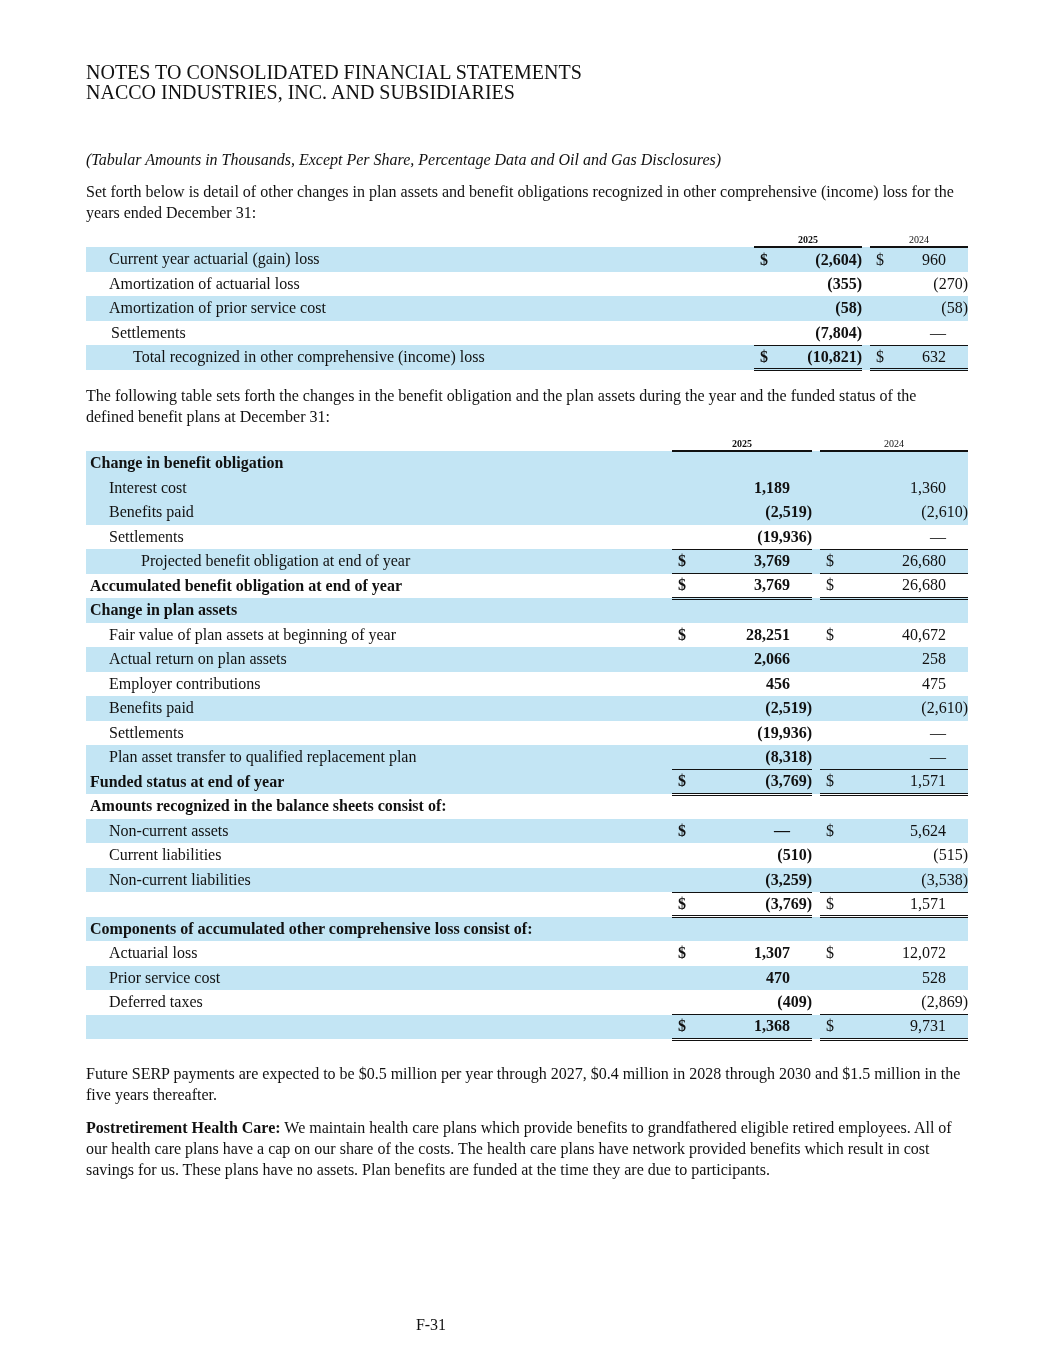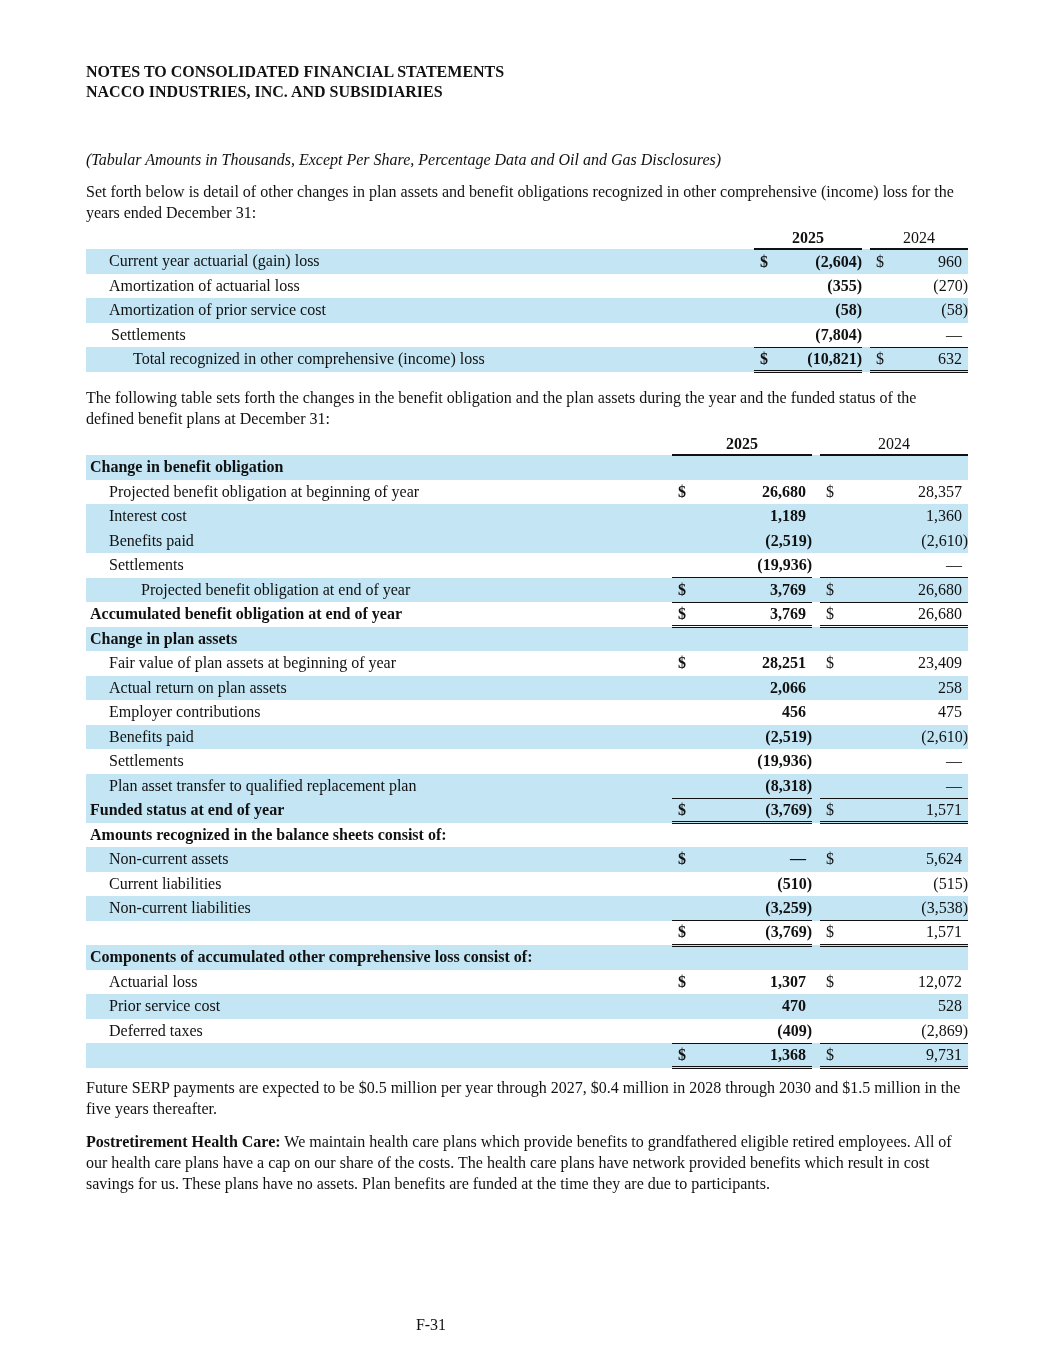--- a/index.html
+++ b/index.html
@@ -4,42 +4,42 @@
 <style>
   * { box-sizing: border-box; margin: 0; padding: 0; }
   html, body { width: 1055px; height: 1365px; background: #ffffff; }
   body {
     font-family: "Liberation Serif", "DejaVu Serif", serif;
     color: #111111;
     font-size: 16px;
     position: relative;
   }
   .page { position: absolute; left: 86px; top: 62px; width: 882px; }
-  .hdr { font-weight: bold; font-size: 16px; line-height: 20px; }
+  .hdr { font-weight: normal; font-size: 20px; line-height: 20px; }
   .hdr-italic { font-style: italic; font-size: 16px; line-height: 22px; margin-top: 47px; }
   .para { font-size: 16px; line-height: 21px; margin-top: 10px; }
   .para b { font-weight: bold; text-align: center; }
 
   table { border-collapse: collapse; width: 882px; font-size: 16px; }
   td { height: 24.5px; padding: 0; vertical-align: middle; white-space: nowrap; }
   tr.shade td.fill { background: #c3e5f4; }
-  .yrhead td { height: 18px; font-size: 16px; text-align: center; vertical-align: bottom; padding-bottom: 1px; }
+  .yrhead td { height: 18px; font-size: 10px; text-align: center; vertical-align: bottom; padding-bottom: 1px; }
   .yrhead td.y1 { font-weight: bold; }
   .yrhead td.ul { border-bottom: 2px solid #111; }
 
   .lbl { padding-left: 4px; }
   .ind1 { padding-left: 23px; }
   .ind1b { padding-left: 25px; }
   .ind2 { padding-left: 47px; }
   .ind3 { padding-left: 55px; }
   .b { font-weight: bold; }
 
   .cur { text-align: left; padding-left: 6px; }
   .num { text-align: right; }
-  .num.open { padding-right: 6px; }
+  .num.open { padding-right: 22px; }
   .num.paren { padding-right: 0; }
   .c25 { font-weight: bold; }
 
   .topline { border-top: 1px solid #111; }
   .dbl { border-bottom: 3px double #111; }
 
   #t1 { margin-top: 6px; }
   #t2 { margin-top: 6px; }
 
   .footer { position: absolute; top: 1316px; left: 0; width: 862px; text-align: center; font-size: 16px; }
@@ -132,28 +132,20 @@
           <td class="ul" colspan="2">2024</td>
         </tr>
         <tr class="shade">
           <td class="fill lbl b">Change in benefit obligation</td>
           <td class="fill cur c25"></td>
           <td class="fill num c25 open"></td>
           <td class="fill"></td>
           <td class="fill cur"></td>
           <td class="fill num open"></td>
         </tr>
-        <tr>
-          <td class="fill ind1">Projected benefit obligation at beginning of year</td>
-          <td class="fill cur c25">$</td>
-          <td class="fill num c25 open">26,680</td>
-          <td class="fill"></td>
-          <td class="fill cur">$</td>
-          <td class="fill num open">28,357</td>
-        </tr>
         <tr class="shade">
           <td class="fill ind1">Interest cost</td>
           <td class="fill cur c25"></td>
           <td class="fill num c25 open">1,189</td>
           <td class="fill"></td>
           <td class="fill cur"></td>
           <td class="fill num open">1,360</td>
         </tr>
         <tr class="shade">
           <td class="fill ind1">Benefits paid</td>
@@ -194,21 +186,21 @@
           <td class="fill"></td>
           <td class="fill cur"></td>
           <td class="fill num open"></td>
         </tr>
         <tr>
           <td class="fill ind1">Fair value of plan assets at beginning of year</td>
           <td class="fill cur c25">$</td>
           <td class="fill num c25 open">28,251</td>
           <td class="fill"></td>
           <td class="fill cur">$</td>
-          <td class="fill num open">23,409</td>
+          <td class="fill num open">40,672</td>
         </tr>
         <tr class="shade">
           <td class="fill ind1">Actual return on plan assets</td>
           <td class="fill cur c25"></td>
           <td class="fill num c25 open">2,066</td>
           <td class="fill"></td>
           <td class="fill cur"></td>
           <td class="fill num open">258</td>
         </tr>
         <tr>
@@ -327,18 +319,18 @@
           <td class="fill lbl"></td>
           <td class="fill cur c25 topline dbl">$</td>
           <td class="fill num c25 open topline dbl">1,368</td>
           <td class="fill"></td>
           <td class="fill cur topline dbl">$</td>
           <td class="fill num open topline dbl">9,731</td>
         </tr>
       </tbody>
   </table>
 
-  <p class="para" style="margin-top:8px">Future SERP payments are expected to be $0.5 million per year through 2027, $0.4 million in 2028 through 2030 and $1.5 million in the five years thereafter.</p>
+  <p class="para" style="margin-top:22px">Future SERP payments are expected to be $0.5 million per year through 2027, $0.4 million in 2028 through 2030 and $1.5 million in the five years thereafter.</p>
 
   <p class="para" style="margin-top:12px"><b>Postretirement Health Care:</b><span> We maintain health care plans which provide benefits to grandfathered eligible retired employees. All of our health care plans have a cap on our share of the costs. The health care plans have network provided benefits which result in cost savings for us. These plans have no assets. Plan benefits are funded at the time they are due to participants.</span></p>
 </div>
 
 <div class="footer">F-31</div>
 
 </body></html>

